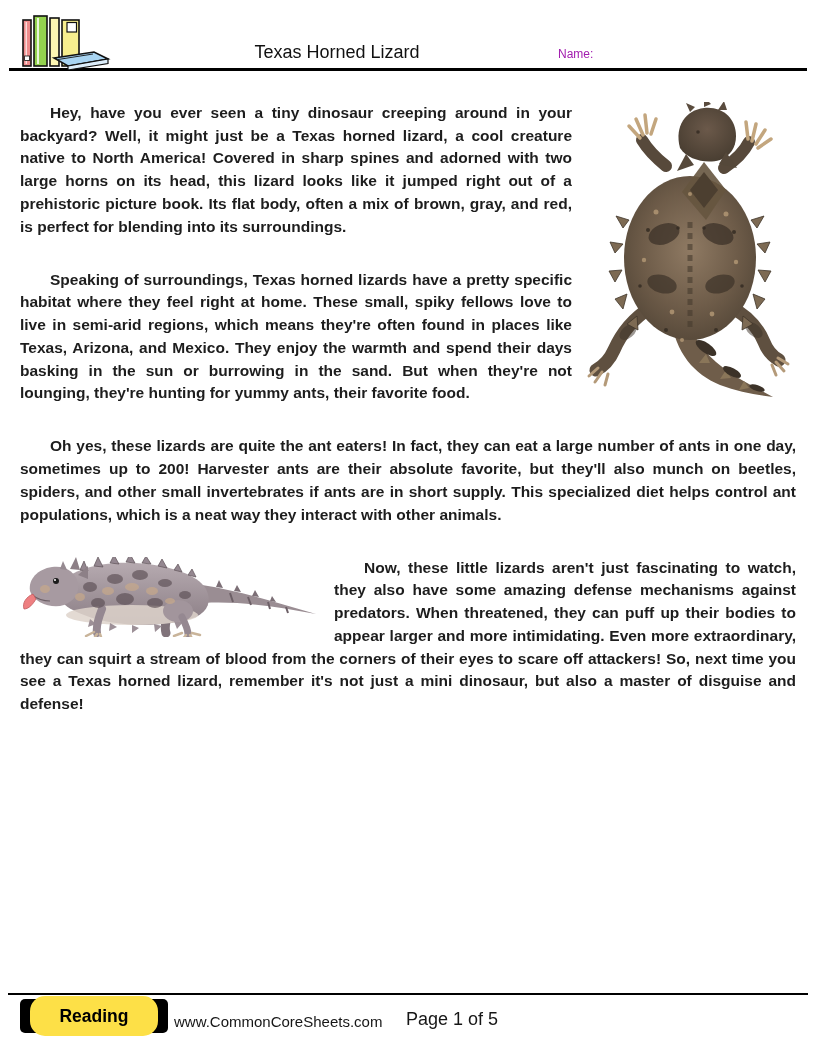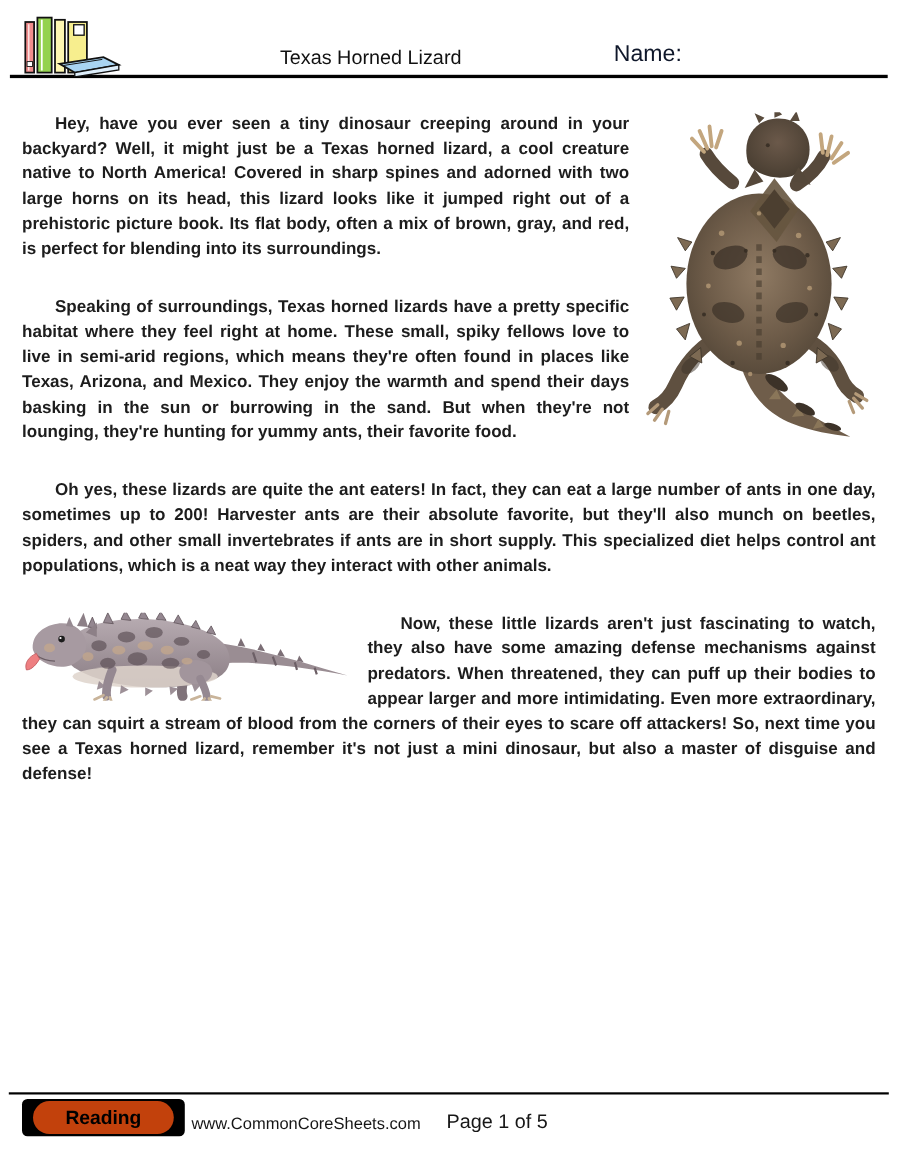--- a/index.html
+++ b/index.html
@@ -6,34 +6,34 @@
   .page{
     position:relative;width:816px;height:1056px;background:#fff;overflow:hidden;
     font-family:"Liberation Sans", sans-serif;color:#1d1d1d;margin:0 auto;border-radius:14px;
   }
   
   .header{position:absolute;top:0;left:9px;right:9px;height:68px;border-bottom:3px solid #000;}
   .logo{position:absolute;left:11px;bottom:-2px;width:92px;height:58px;}
   .logo svg{display:block;width:92px;height:58px;}
   .title{position:absolute;left:328px;bottom:5px;transform:translateX(-50%);
          font-size:18px;white-space:nowrap;color:#111;}
-  .name-label{position:absolute;left:549px;bottom:7px;font-size:21px;color:#0f172a;margin-top:48px;}
+  .name-label{position:absolute;left:549px;bottom:7px;font-size:12px;color:#a21caf;margin-top:48px;}
   
   .article{position:absolute;top:70px;left:20px;right:20px;padding-top:32px;
            font-size:15.5px;line-height:22.7px;text-align:justify;font-weight:bold;}
   .para{margin:0 0 30.5px 0;text-indent:30px;}
   .fig-right{float:right;width:210px;height:296px;margin-left:14px;}
   .fig-right svg{display:block;width:210px;height:296px;}
   .fig-left{float:left;width:300px;height:84px;margin-right:14px;}
   .fig-left svg{display:block;width:300px;height:80px;}
   
   .footer{position:absolute;left:8px;right:8px;top:993px;border-top:2px solid #000;height:60px;}
   .badge{position:absolute;left:12px;top:4px;width:148px;height:34px;background:#000;
          border-radius:5px;display:flex;align-items:center;justify-content:center;}
-  .badge-pill{background:#c2410c;border-radius:15px;height:30px;min-width:128px;
+  .badge-pill{background:#fde047;border-radius:15px;height:40px;min-width:128px;
               display:flex;align-items:center;justify-content:center;
               font-size:17.5px;font-weight:bold;color:#000;}
   .site{position:absolute;left:166px;top:18px;font-size:15px;color:#161616;}
   .pageinfo{position:absolute;left:398px;top:14px;font-size:18px;color:#161616;}
 </style>
 </head>
 <body>
 
 <div class="page">
 

